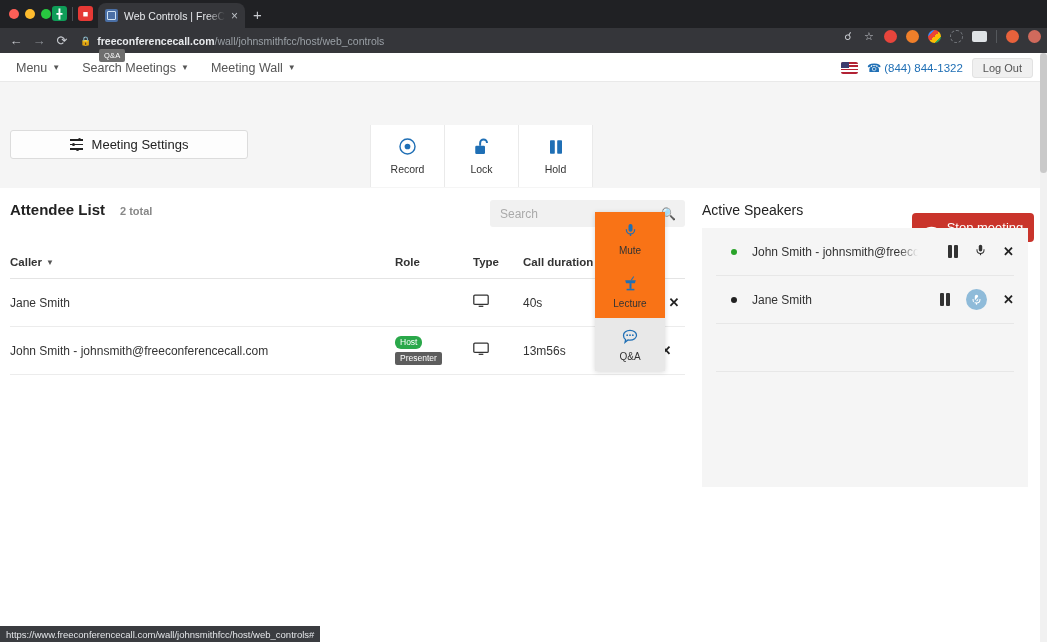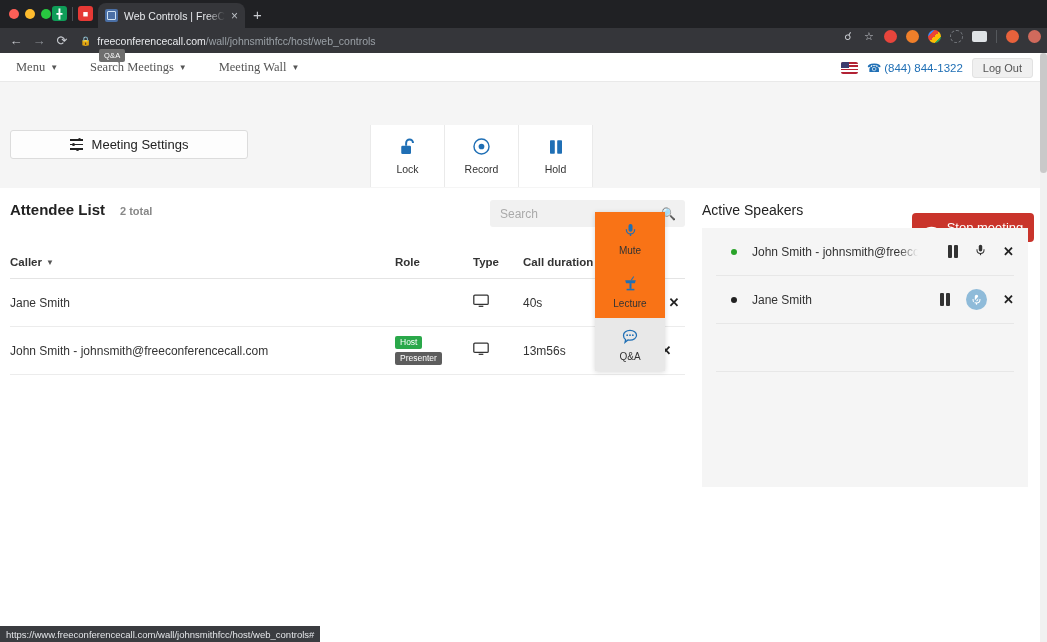--- a/index.html
+++ b/index.html
@@ -56,41 +56,41 @@
     background: #35363a; display: flex; align-items: center;
   }
   .nav-btn { color: #c9ccd1; font-size: 13px; margin-left: 9px; width: 14px; text-align: center; }
   .nav-btn.dim { color: #8b8f94; }
   .omnibox {
     position: absolute; left: 70px; top: 28px; right: 0; height: 25px;
     display: flex; align-items: center; gap: 6px; padding-left: 10px;
   }
   .lock-ico { color: #c9ccd1; font-size: 9px; }
   .url { font-size: 10.5px; color: #9aa0a6; white-space: nowrap; }
-  .url b { color: #e8eaed; font-weight: normal; }
+  .url b { color: #e8eaed; font-weight: bold; }
   .ext-icons {
     position: absolute; right: 6px; top: 30px; display: flex; align-items: center; gap: 9px;
   }
   .ei { width: 13px; height: 13px; border-radius: 50%; }
   .ei.key, .ei.star { border-radius: 0; color: #c9ccd1; font-size: 11px; width: 12px; text-align: center; line-height: 13px; }
   .ei.c1 { background: #e8453c; }
   .ei.c2 { background: #f07f2a; }
   .ei.c3 { background: linear-gradient(135deg,#4285f4 25%, #ea4335 25% 50%, #fbbc05 50% 75%, #34a853 75%); }
   .ei.c4 { border: 1px dashed #7a7e83; background: none; }
   .ei.c5 { background: #dfe3e6; border-radius: 2px; width: 15px; height: 11px; }
   .ei-sep { width: 1px; height: 13px; background: #55585c; }
   .ei.av1 { background: #e8623c; }
   .ei.av2 { background: #d06a5c; }
 
   
   .site-nav {
     position: absolute; left: 0; top: 53px; width: 1047px; height: 29px;
     background: #ffffff; border-bottom: 1px solid #e9e9e9;
   }
-  .nav-left { position: absolute; left: 16px; top: 0; height: 29px; display: flex; align-items: center; gap: 32px; font-family: Liberation Serif, serif; }
+  .nav-left { position: absolute; left: 16px; top: 0; height: 29px; display: flex; align-items: center; gap: 22px; }
   .nav-item { font-size: 12.5px; color: #555; display: flex; align-items: center; gap: 5px; }
   .caret { font-size: 8px; color: #555; }
   .qa-tip {
     position: absolute; left: 99px; top: 49px; background: #6e6e6e; color: #fff;
     font-size: 7.5px; padding: 2px 5px; border-radius: 2px; letter-spacing: .2px; z-index: 40;
   }
   .nav-right { position: absolute; right: 14px; top: 0; height: 29px; display: flex; align-items: center; gap: 9px; }
   .flag {
     width: 17px; height: 12px; border-radius: 2px; overflow: hidden; position: relative;
     background: repeating-linear-gradient(#b22234 0 1.7px, #fff 1.7px 3.4px);
@@ -166,21 +166,21 @@
   }
   .c-caller { width: 385px; display: flex; align-items: center; gap: 4px; }
   .c-role { width: 78px; }
   .c-type { width: 50px; }
   .c-dur { width: 82px; }
   .c-ctrl { width: 80px; display: flex; align-items: center; gap: 16px; }
   .thead .c-ctrl { justify-content: flex-start; }
 
   .sortcaret { font-size: 8px; color: #555; }
   .badge { display: inline-block; font-size: 8.5px; color: #fff; padding: 2px 5px; border-radius: 2px; line-height: 1.1; }
-  .badge.host { background: #2aa84a; }
+  .badge.host { background: #2aa84a; border-radius: 6px; }
   .badge.pres { background: #5d5d5d; margin-top: 2px; }
   .badges { display: flex; flex-direction: column; align-items: flex-start; gap: 1px; }
 
   .pause { display: inline-flex; gap: 2.5px; }
   .pause i { width: 4px; height: 13px; background: #333; border-radius: 1px; }
   .xclose { font-size: 13px; color: #222; font-weight: bold; }
   .mic-ico { color: #333; }
   .mic-muted {
     width: 21px; height: 21px; border-radius: 50%; background: #8fbbd9;
     display: flex; align-items: center; justify-content: center; position: relative;
@@ -313,35 +313,35 @@
           <b></b>
           <b></b>
           <b></b>
         </span>
       <span>Meeting Settings</span>
     </div>
 
     <div class="toolbar">
       <div class="tb-cell">
         <span class="tb-ico">
+          <svg width="19" height="19" viewBox="0 0 24 24">
+              <circle cx="12" cy="12" r="9.5" fill="none" stroke="#1f6fb5" stroke-width="1.8"></circle>
+              <circle cx="12" cy="12" r="3.6" fill="#1f6fb5"></circle>
+            </svg>
+        </span>
+        <span class="tb-label">Record</span>
+      </div>
+      <div class="tb-cell">
+        <span class="tb-ico">
           <svg width="18" height="19" viewBox="0 0 24 24">
               <rect x="3" y="11" width="13" height="11" rx="1.6" fill="#1f6fb5"></rect>
               <path d="M9.5 11V7.2a4.6 4.6 0 0 1 9.2 0" fill="none" stroke="#1f6fb5" stroke-width="2.6"></path>
             </svg>
         </span>
         <span class="tb-label">Lock</span>
-      </div>
-      <div class="tb-cell">
-        <span class="tb-ico">
-          <svg width="19" height="19" viewBox="0 0 24 24">
-              <circle cx="12" cy="12" r="9.5" fill="none" stroke="#1f6fb5" stroke-width="1.8"></circle>
-              <circle cx="12" cy="12" r="3.6" fill="#1f6fb5"></circle>
-            </svg>
-        </span>
-        <span class="tb-label">Record</span>
       </div>
       <div class="tb-cell">
         <span class="tb-ico">
           <svg width="18" height="18" viewBox="0 0 24 24">
               <rect x="4" y="3" width="6.4" height="18" rx="1" fill="#1f6fb5"></rect>
               <rect x="13.6" y="3" width="6.4" height="18" rx="1" fill="#1f6fb5"></rect>
             </svg>
         </span>
         <span class="tb-label">Hold</span>
       </div>

